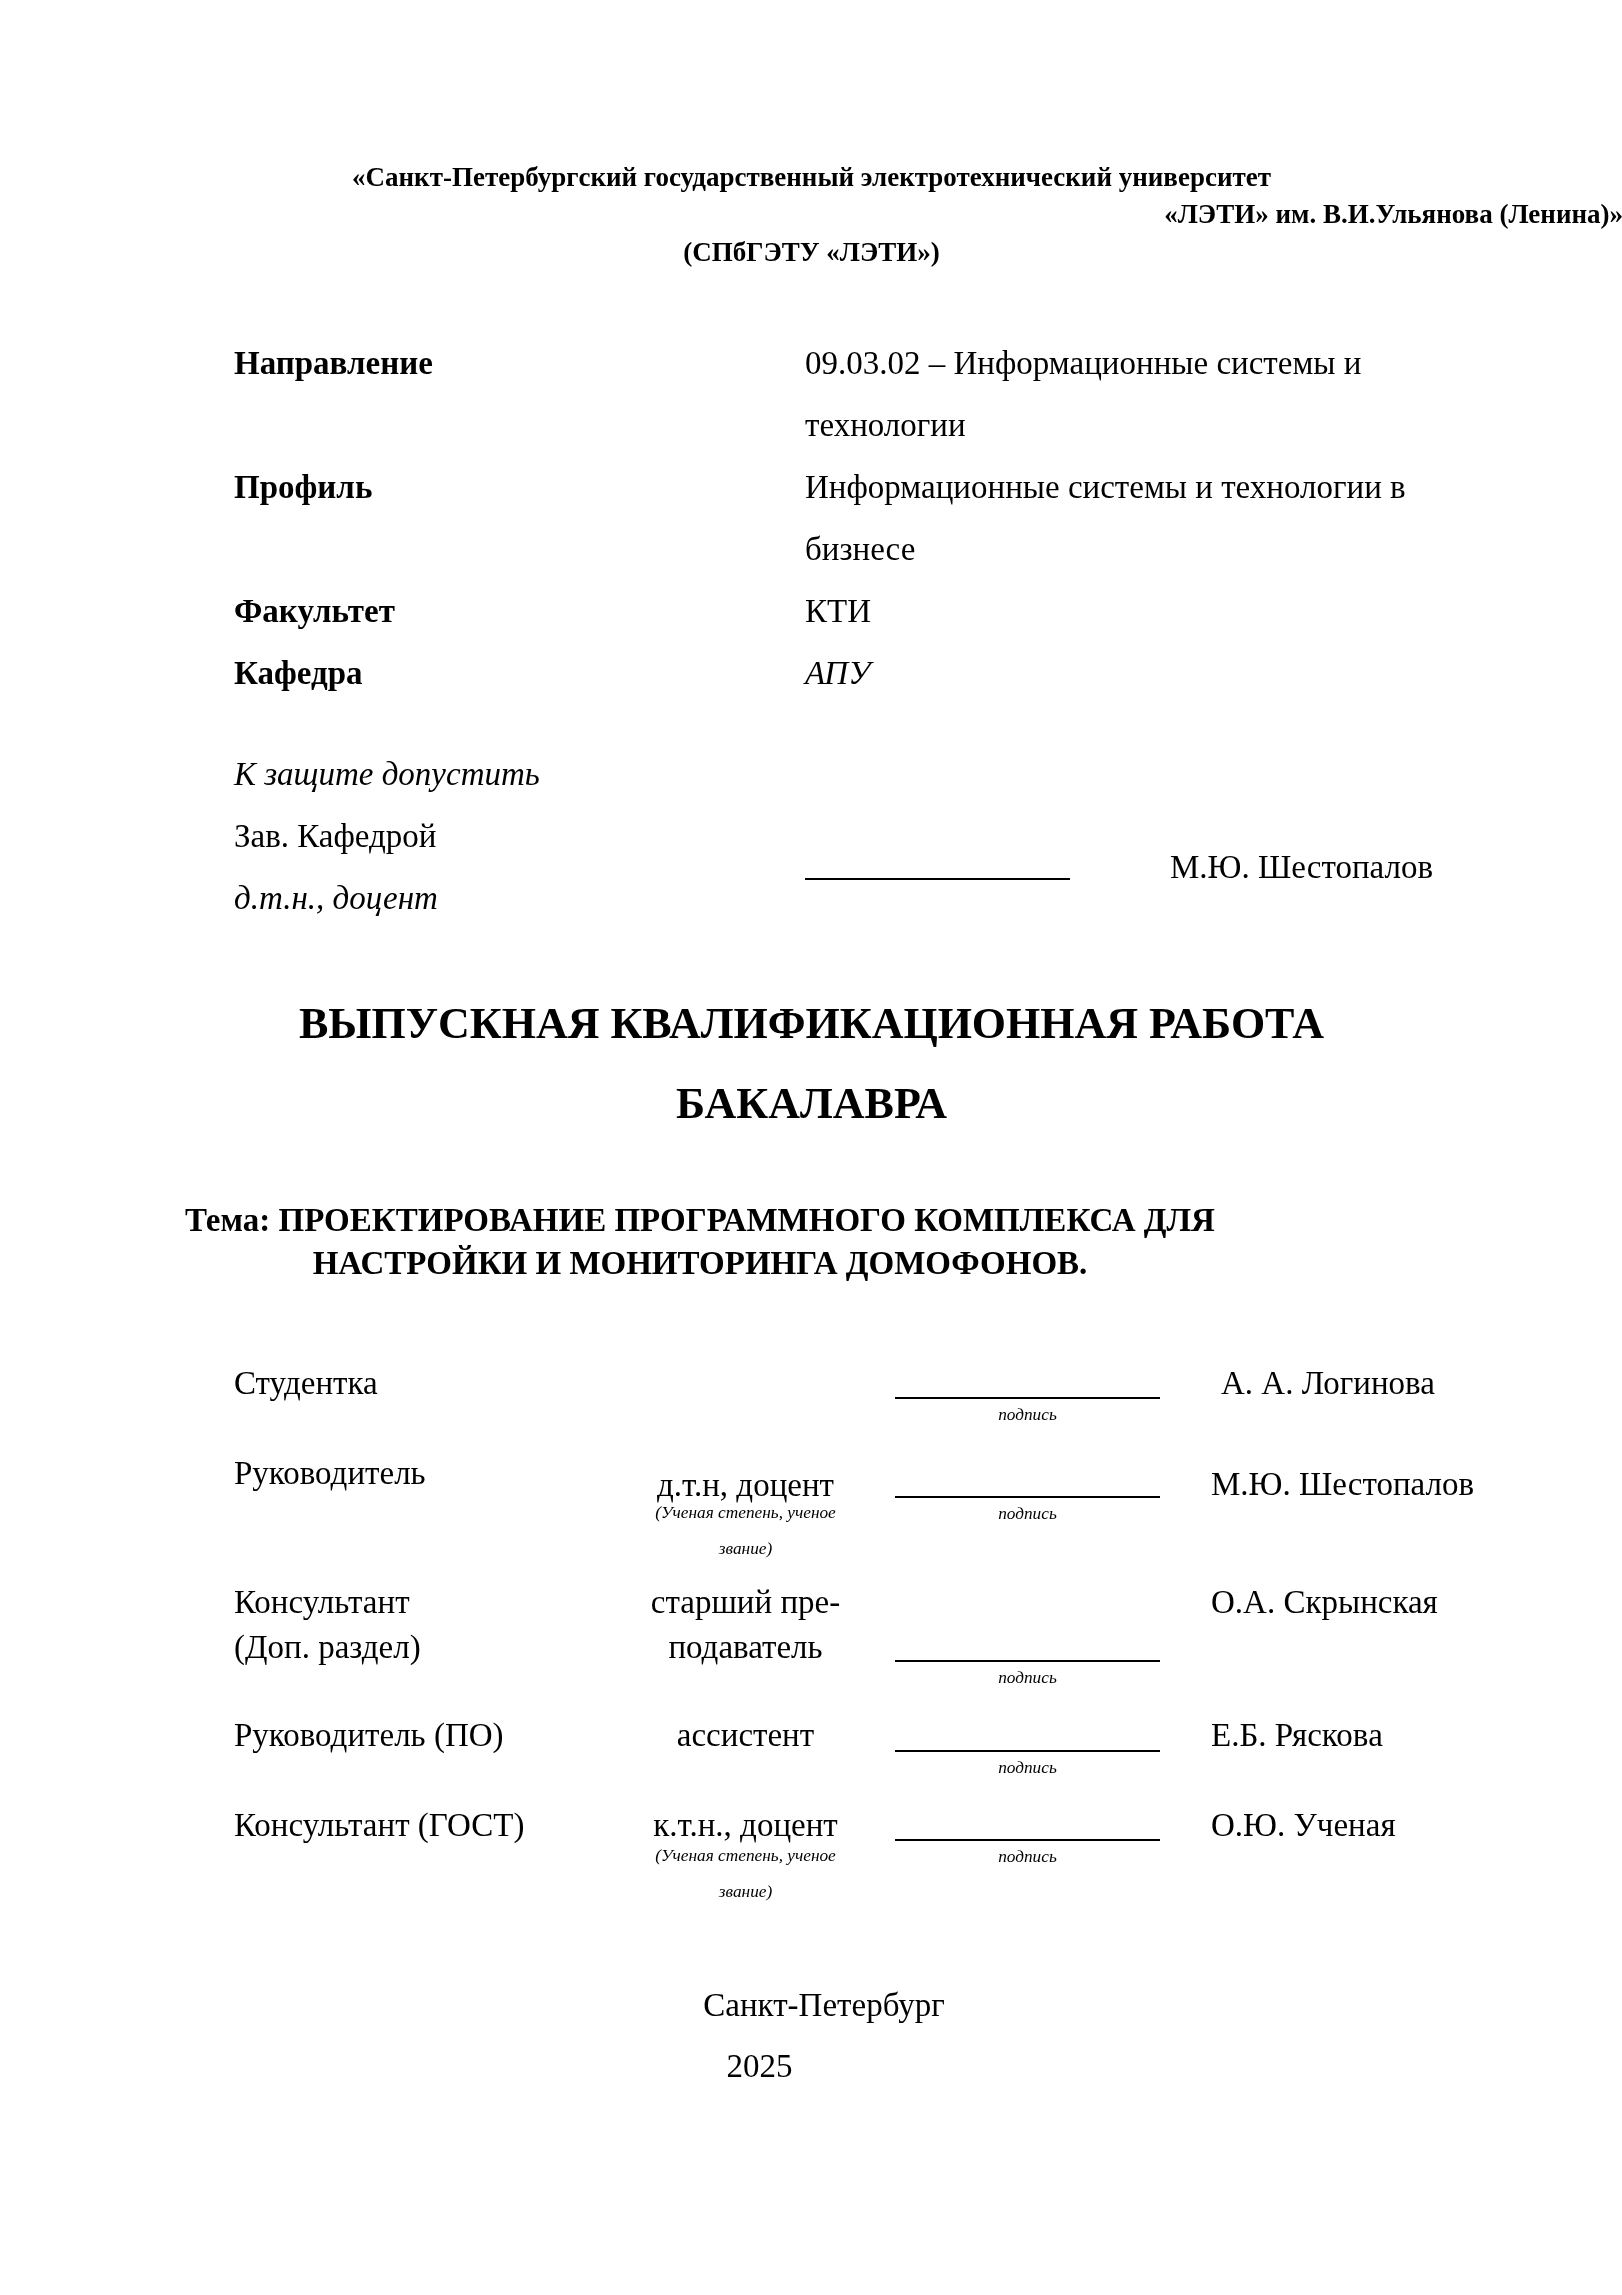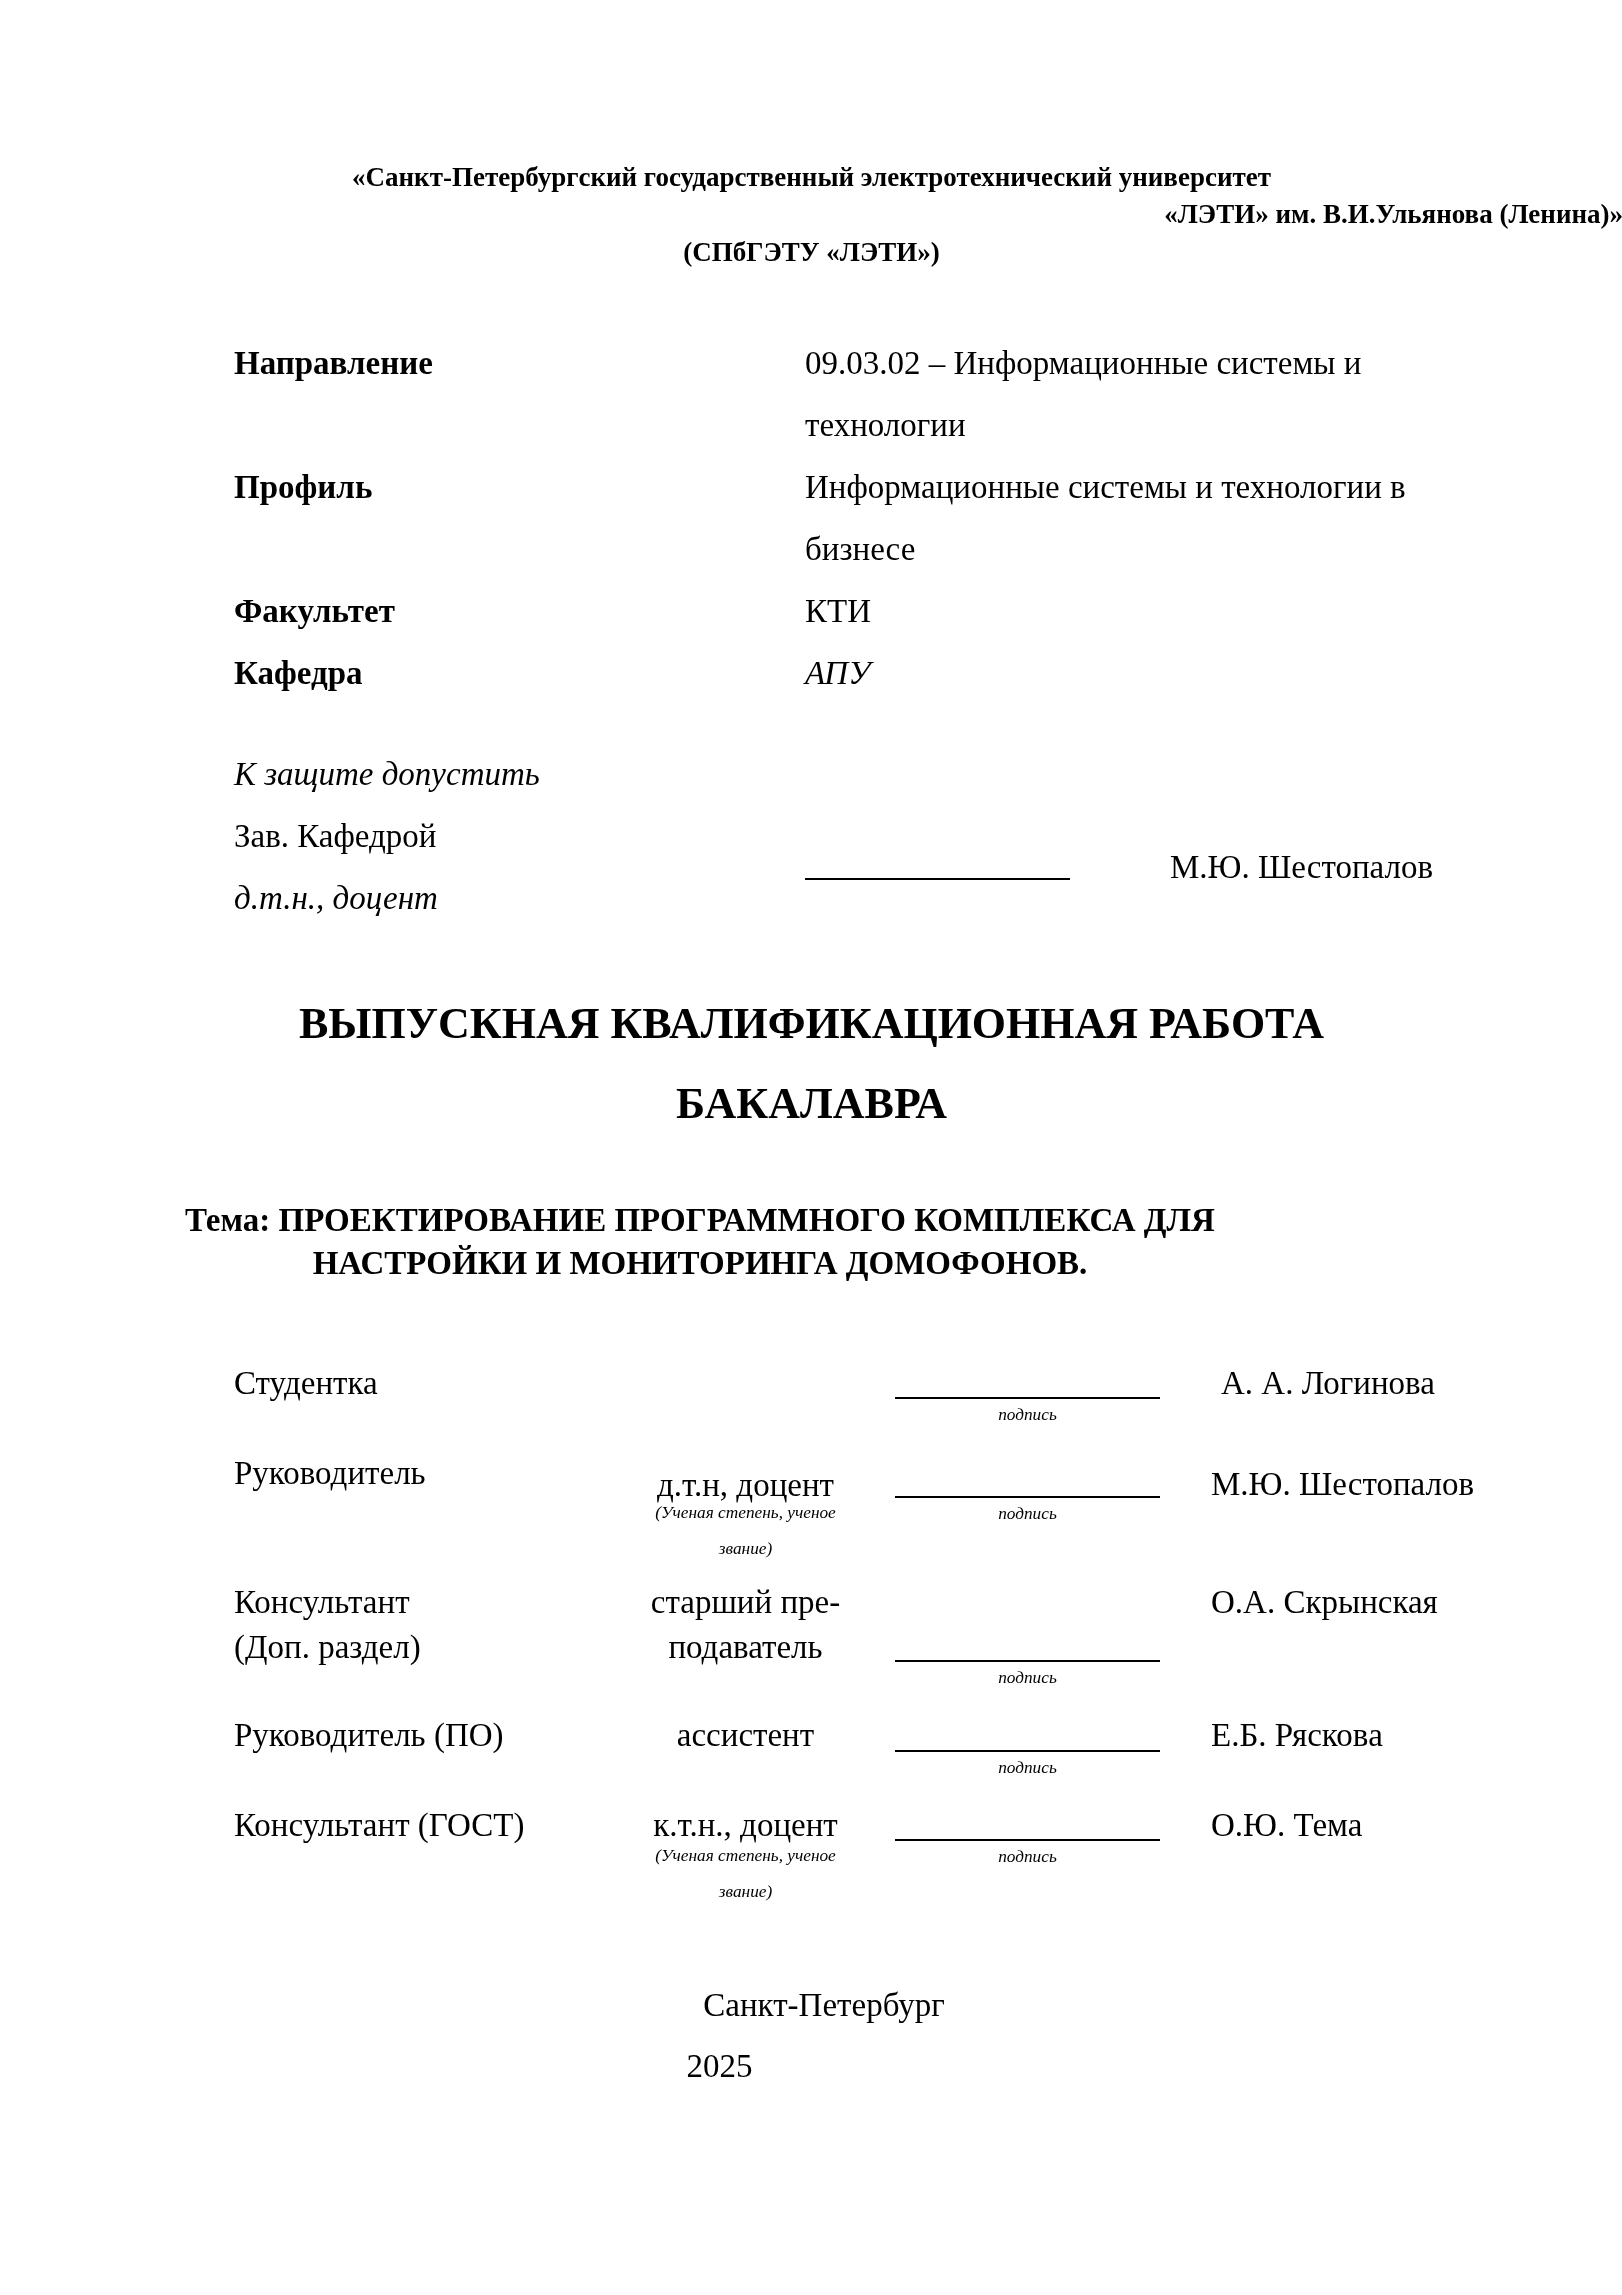--- a/index.html
+++ b/index.html
@@ -76,17 +76,17 @@
 <div class="sigline" style="left:895px; top:1750px; width:265px;"></div>
 <div class="abs cap" style="left:895px; width:265px; top:1758px;">подпись</div>
 <div class="abs txt" style="left:1211px; top:1716px;">Е.Б. Рясковa</div>
 
 <div class="abs txt" style="left:234px; top:1806px;">Консультант (ГОСТ)</div>
 <div class="abs txt center" style="left:620px; width:251px; top:1806px;">к.т.н., доцент</div>
 <div class="abs cap" style="left:620px; width:251px; top:1846px;">(Ученая степень, ученое</div>
 <div class="abs cap" style="left:620px; width:251px; top:1882px;">звание)</div>
 <div class="sigline" style="left:895px; top:1839px; width:265px;"></div>
 <div class="abs cap" style="left:895px; width:265px; top:1847px;">подпись</div>
-<div class="abs txt" style="left:1211px; top:1806px;">О.Ю. Тема</div>
+<div class="abs txt" style="left:1211px; top:1806px;">О.Ю. Ученая</div>
 
 <div class="abs txt center" style="left:8px; width:1592px; top:1986px;margin-left:20px;">Санкт-Петербург</div>
-<div class="abs txt center" style="left:0; width:1439px; top:2047px;">2025</div>
+<div class="abs txt center" style="left:0; width:1439px; top:2047px;padding-left:40px;">2025</div>
 
 
 </body></html>

